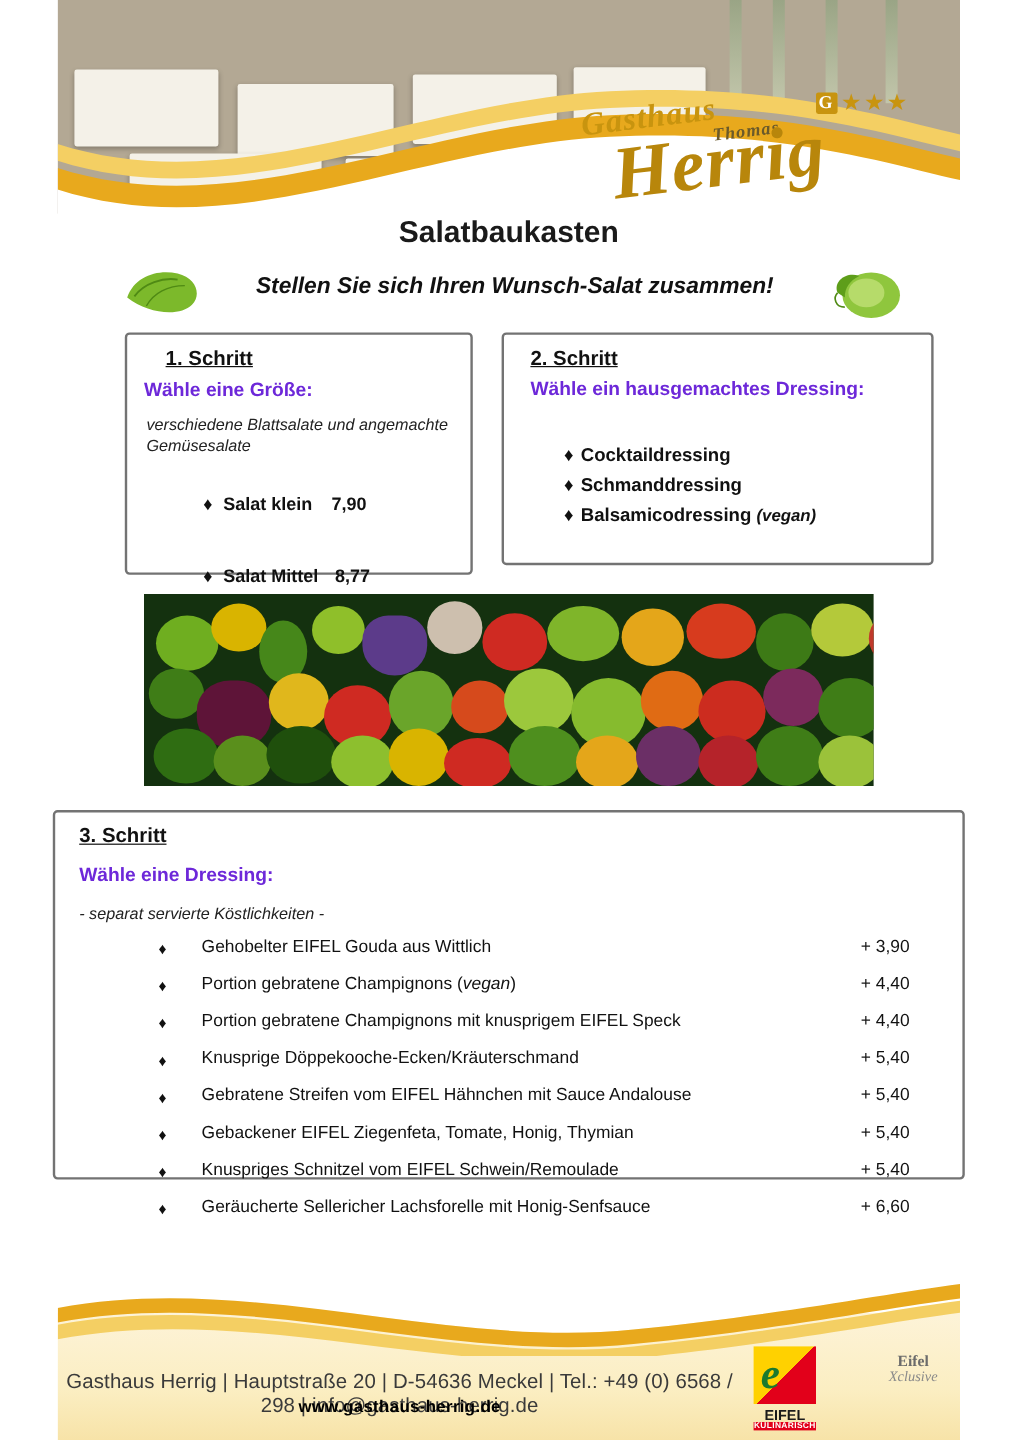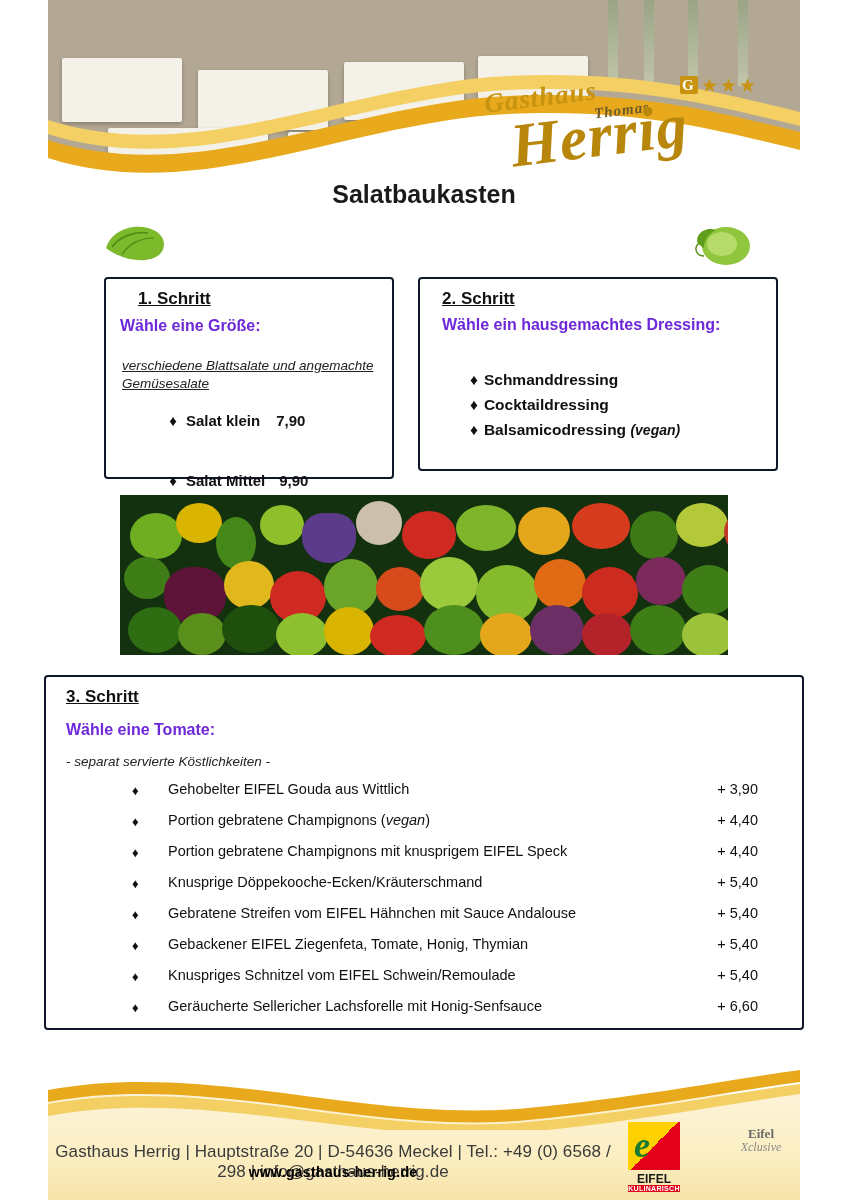--- a/index.html
+++ b/index.html
@@ -156,28 +156,28 @@
   }
   .cabbage-right {
     position: absolute;
     right: 0; top: 0;
     width: 64px; height: 44px;
   }
 
   
   .box {
     position: absolute;
-    border: 2px solid #0f172a;
+    border: 2px solid #737373;
     border-radius: 4px;
     background: #ffffff;
     box-sizing: border-box;
   }
   .box1 { left: 104px; top: 277px; width: 290px; height: 202px; }
   .box2 { left: 418px; top: 277px; width: 360px; height: 194px; }
-  .box3 { left: 44px; top: 675px; width: 760px; height: 355px; }
+  .box3 { left: 44px; top: 675px; width: 760px; height: 308px; }
 
   .step-head {
     font-size: 17px;
     font-weight: bold;
     color: #111;
     text-decoration: underline;
   }
   .box1 .step-head { position: absolute; left: 32px; top: 10px; }
   .box2 .step-head { position: absolute; left: 22px; top: 10px; }
   .box3 .step-head { position: absolute; left: 20px; top: 10px; }
@@ -191,21 +191,21 @@
   .box2 .step-sub { position: absolute; left: 22px; top: 36px; width: 320px; line-height: 1.25; }
   .box3 .step-sub { position: absolute; left: 20px; top: 44px; }
 
   .step-note {
     position: absolute;
     font-size: 13.5px;
     font-style: italic;
     color: #222;
     line-height: 1.35;
   }
-  .box1 .step-note { left: 16px; top: 78px; width: 258px; text-decoration: underline; }
+  .box1 .step-note { left: 16px; top: 66px; width: 258px; }
   .box3 .step-note { left: 20px; top: 76px; }
 
   .sizes {
     position: absolute;
     left: 30px; top: 116px;
     width: 250px;
   }
   .size-row {
     font-size: 15px;
     font-weight: bold;
@@ -411,54 +411,55 @@
   </div>
 
   <div class="title">Salatbaukasten</div>
 
   <div class="subtitle-row">
     <svg class="leaf-left" viewBox="0 0 68 40">
       <path d="M4,26 C10,8 30,2 46,6 C62,10 66,24 58,32 C48,42 22,40 4,26 Z" fill="#7cb92b"></path>
       <path d="M10,25 C18,14 34,9 46,11" stroke="#4f8a14" stroke-width="1.6" fill="none"></path>
       <path d="M20,33 C26,22 38,16 52,16" stroke="#4f8a14" stroke-width="1.2" fill="none"></path>
     </svg>
+    <div class="subtitle">Stellen Sie sich Ihren Wunsch-Salat zusammen!</div>
     <svg class="cabbage-right" viewBox="0 0 64 44">
       <ellipse cx="34" cy="24" rx="24" ry="19" fill="#8fc63d"></ellipse>
       <ellipse cx="30" cy="22" rx="15" ry="12" fill="#b6db6a"></ellipse>
       <path d="M6,22 C2,12 14,4 24,8 C16,12 12,18 12,26 Z" fill="#5e9e1a"></path>
       <path d="M12,34 C4,34 2,26 6,22" stroke="#4f8a14" stroke-width="1.4" fill="none"></path>
     </svg>
   </div>
 
   <div class="box box1">
     <div class="step-head">1. Schritt</div>
     <div class="step-sub">Wähle eine Größe:</div>
     <div class="step-note">verschiedene Blattsalate und angemachte Gemüsesalate</div>
     <div class="sizes">
       <div class="size-row">
         <span class="d">♦</span><span>Salat klein</span><span style="display:inline-block;width:16px"></span><span>7,90</span>
       </div>
       <div class="size-row">
-        <span class="d">♦</span><span>Salat Mittel</span><span style="display:inline-block;width:14px"></span><span>9,90</span>
+        <span class="d">♦</span><span>Salat Mittel</span><span style="display:inline-block;width:14px"></span><span>8,77</span>
       </div>
       <div class="size-row">
         <span class="d">♦</span><span>Salat Groß</span><span style="display:inline-block;width:14px"></span><span>12,90</span>
       </div>
     </div>
   </div>
 
   <div class="box box2">
     <div class="step-head">2. Schritt</div>
     <div class="step-sub">Wähle ein hausgemachtes Dressing:</div>
     <div class="dressings">
       <div class="dress-row">
+        <span class="d">♦</span><span>Cocktaildressing</span>
+      </div>
+      <div class="dress-row">
         <span class="d">♦</span><span>Schmanddressing</span>
-      </div>
-      <div class="dress-row">
-        <span class="d">♦</span><span>Cocktaildressing</span>
       </div>
       <div class="dress-row">
         <span class="d">♦</span><span>Balsamicodressing</span> <span class="veg">(vegan)</span>
       </div>
     </div>
   </div>
 
   <div class="veg-photo">
     <i style="left:10px;  top:18px;  width:52px; height:46px; background:#6fae20;"></i>
     <i style="left:56px;  top:8px;   width:46px; height:40px; background:#d9b400;"></i>
@@ -497,21 +498,21 @@
     <i style="left:360px; top:118px; width:52px; height:44px; background:#e4a61a;"></i>
     <i style="left:410px; top:110px; width:54px; height:50px; background:#6b2f66;"></i>
     <i style="left:462px; top:118px; width:50px; height:44px; background:#b5232a;"></i>
     <i style="left:510px; top:110px; width:56px; height:50px; background:#3f7d17;"></i>
     <i style="left:562px; top:118px; width:52px; height:44px; background:#9bc23a;"></i>
 
   </div>
 
   <div class="box box3">
     <div class="step-head">3. Schritt</div>
-    <div class="step-sub">Wähle eine Tomate:</div>
+    <div class="step-sub">Wähle eine Dressing:</div>
     <div class="step-note">- separat servierte Köstlichkeiten -</div>
 
     <div class="side-list">
       <div class="side-row">
         <span class="d">♦</span>
         <span class="lbl">Gehobelter EIFEL Gouda aus Wittlich</span>
         <span class="price">+ 3,90</span>
       </div>
       <div class="side-row">
         <span class="d">♦</span>

